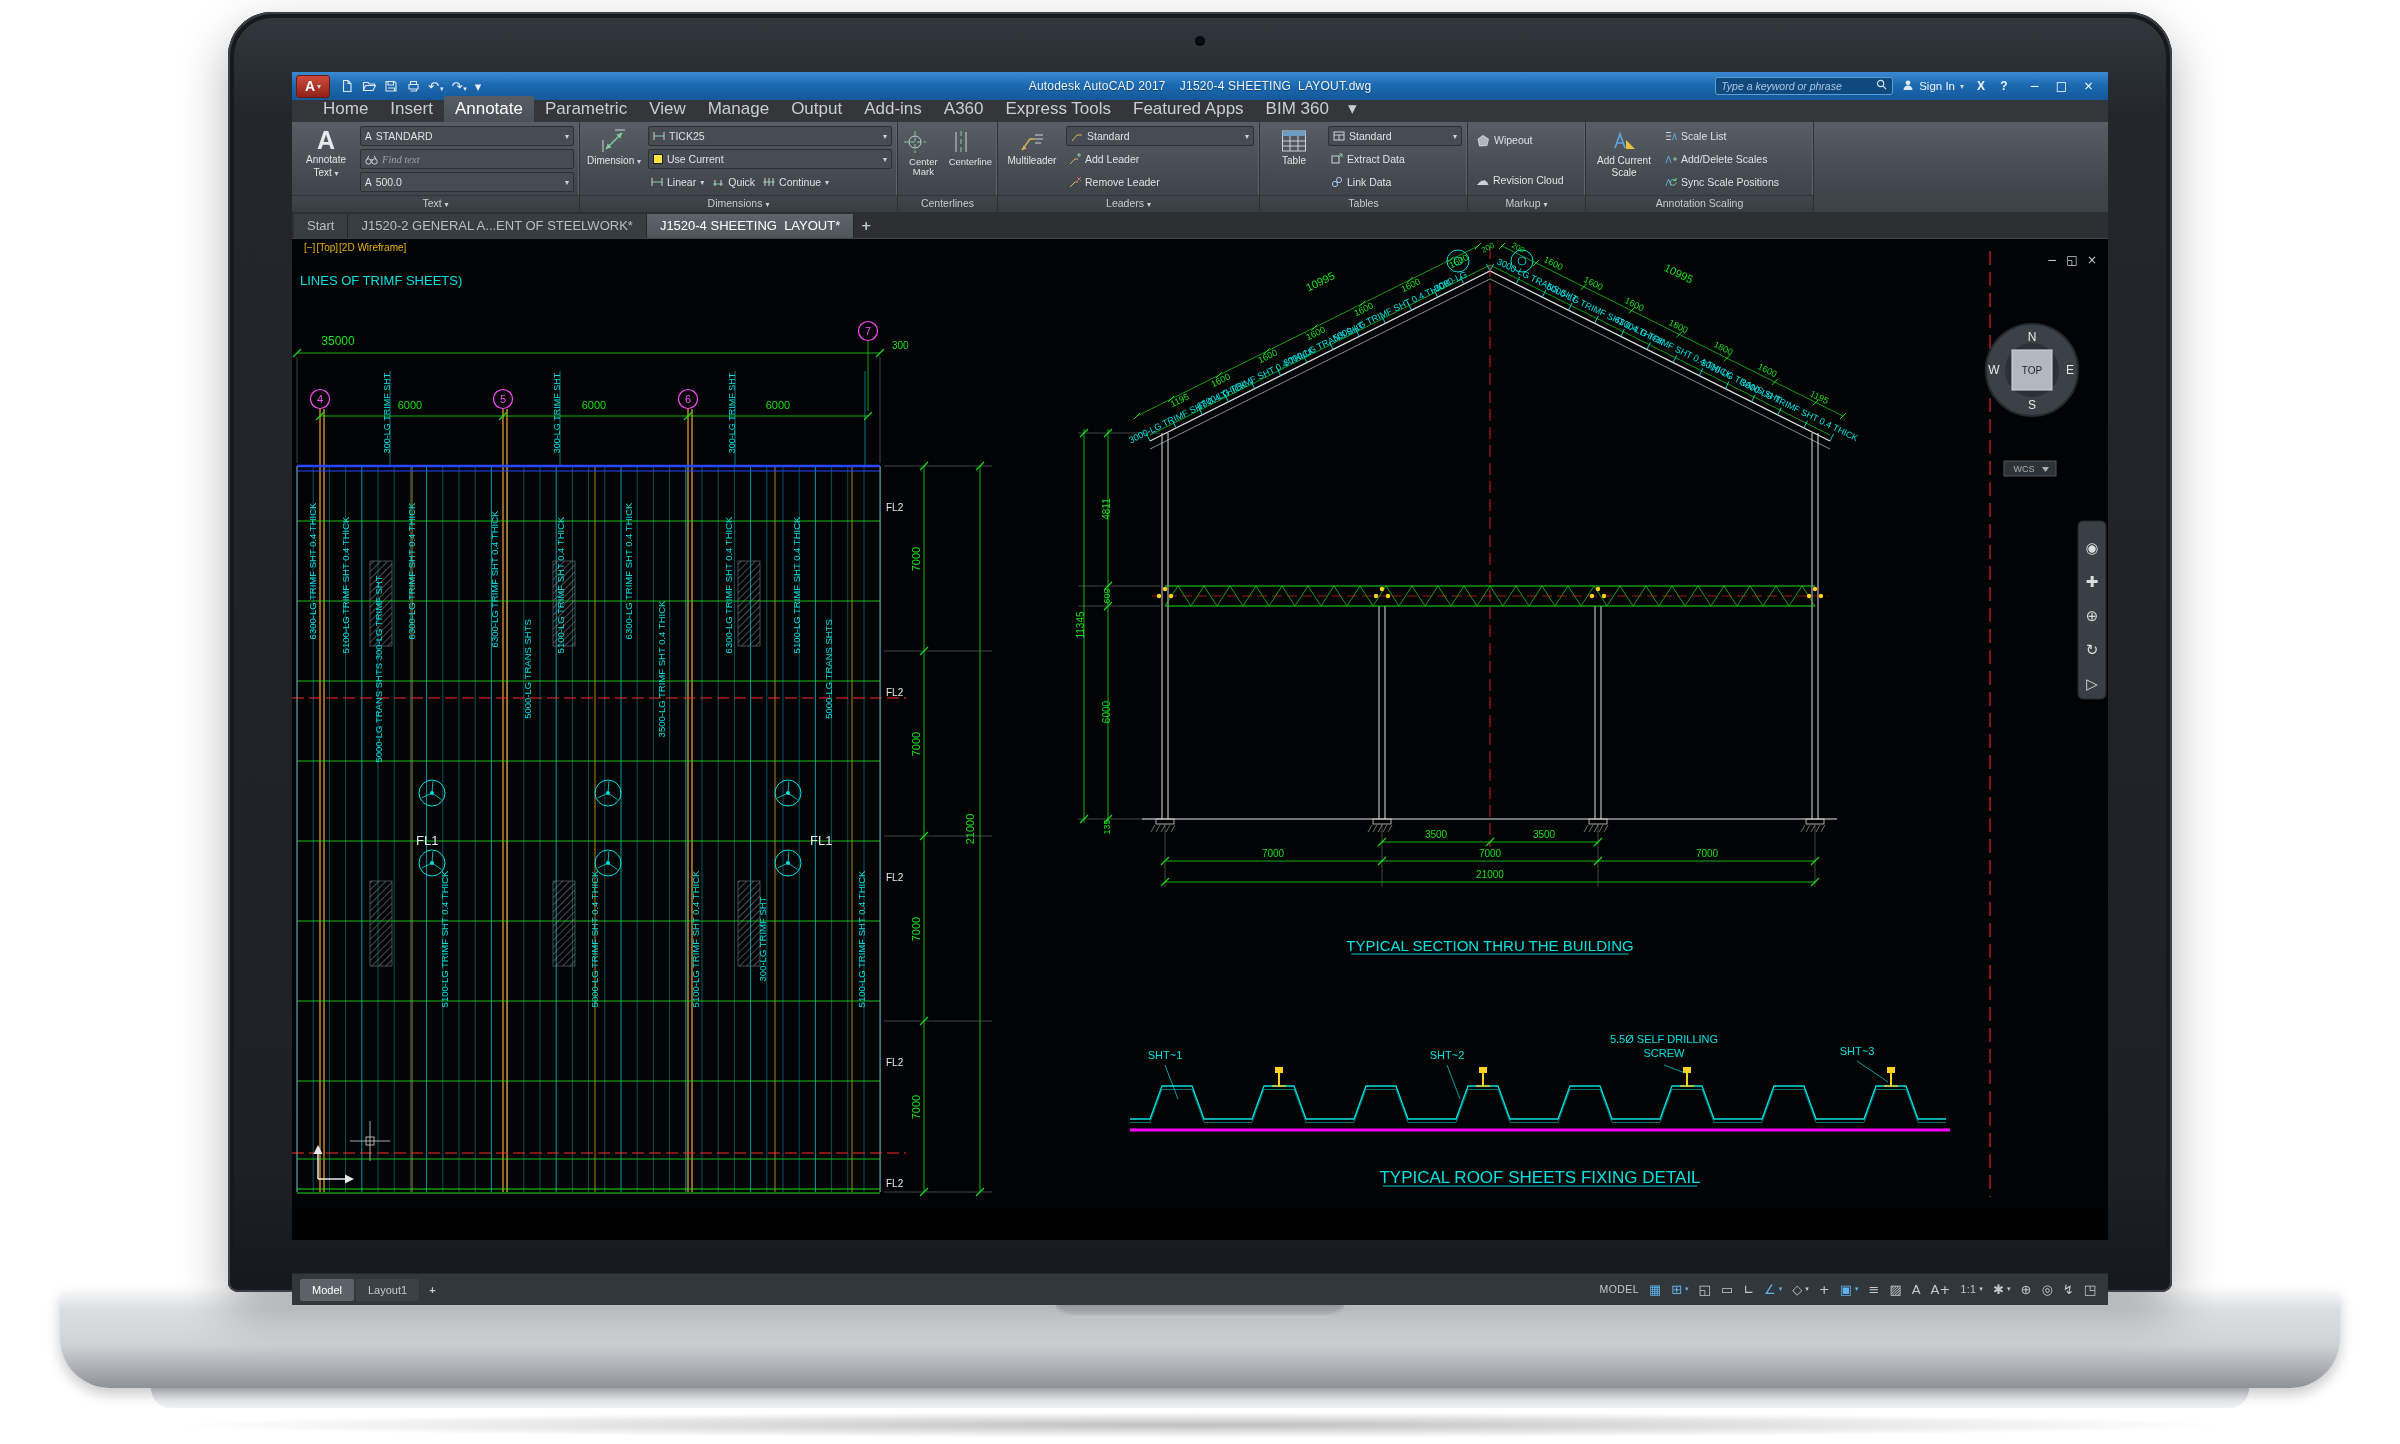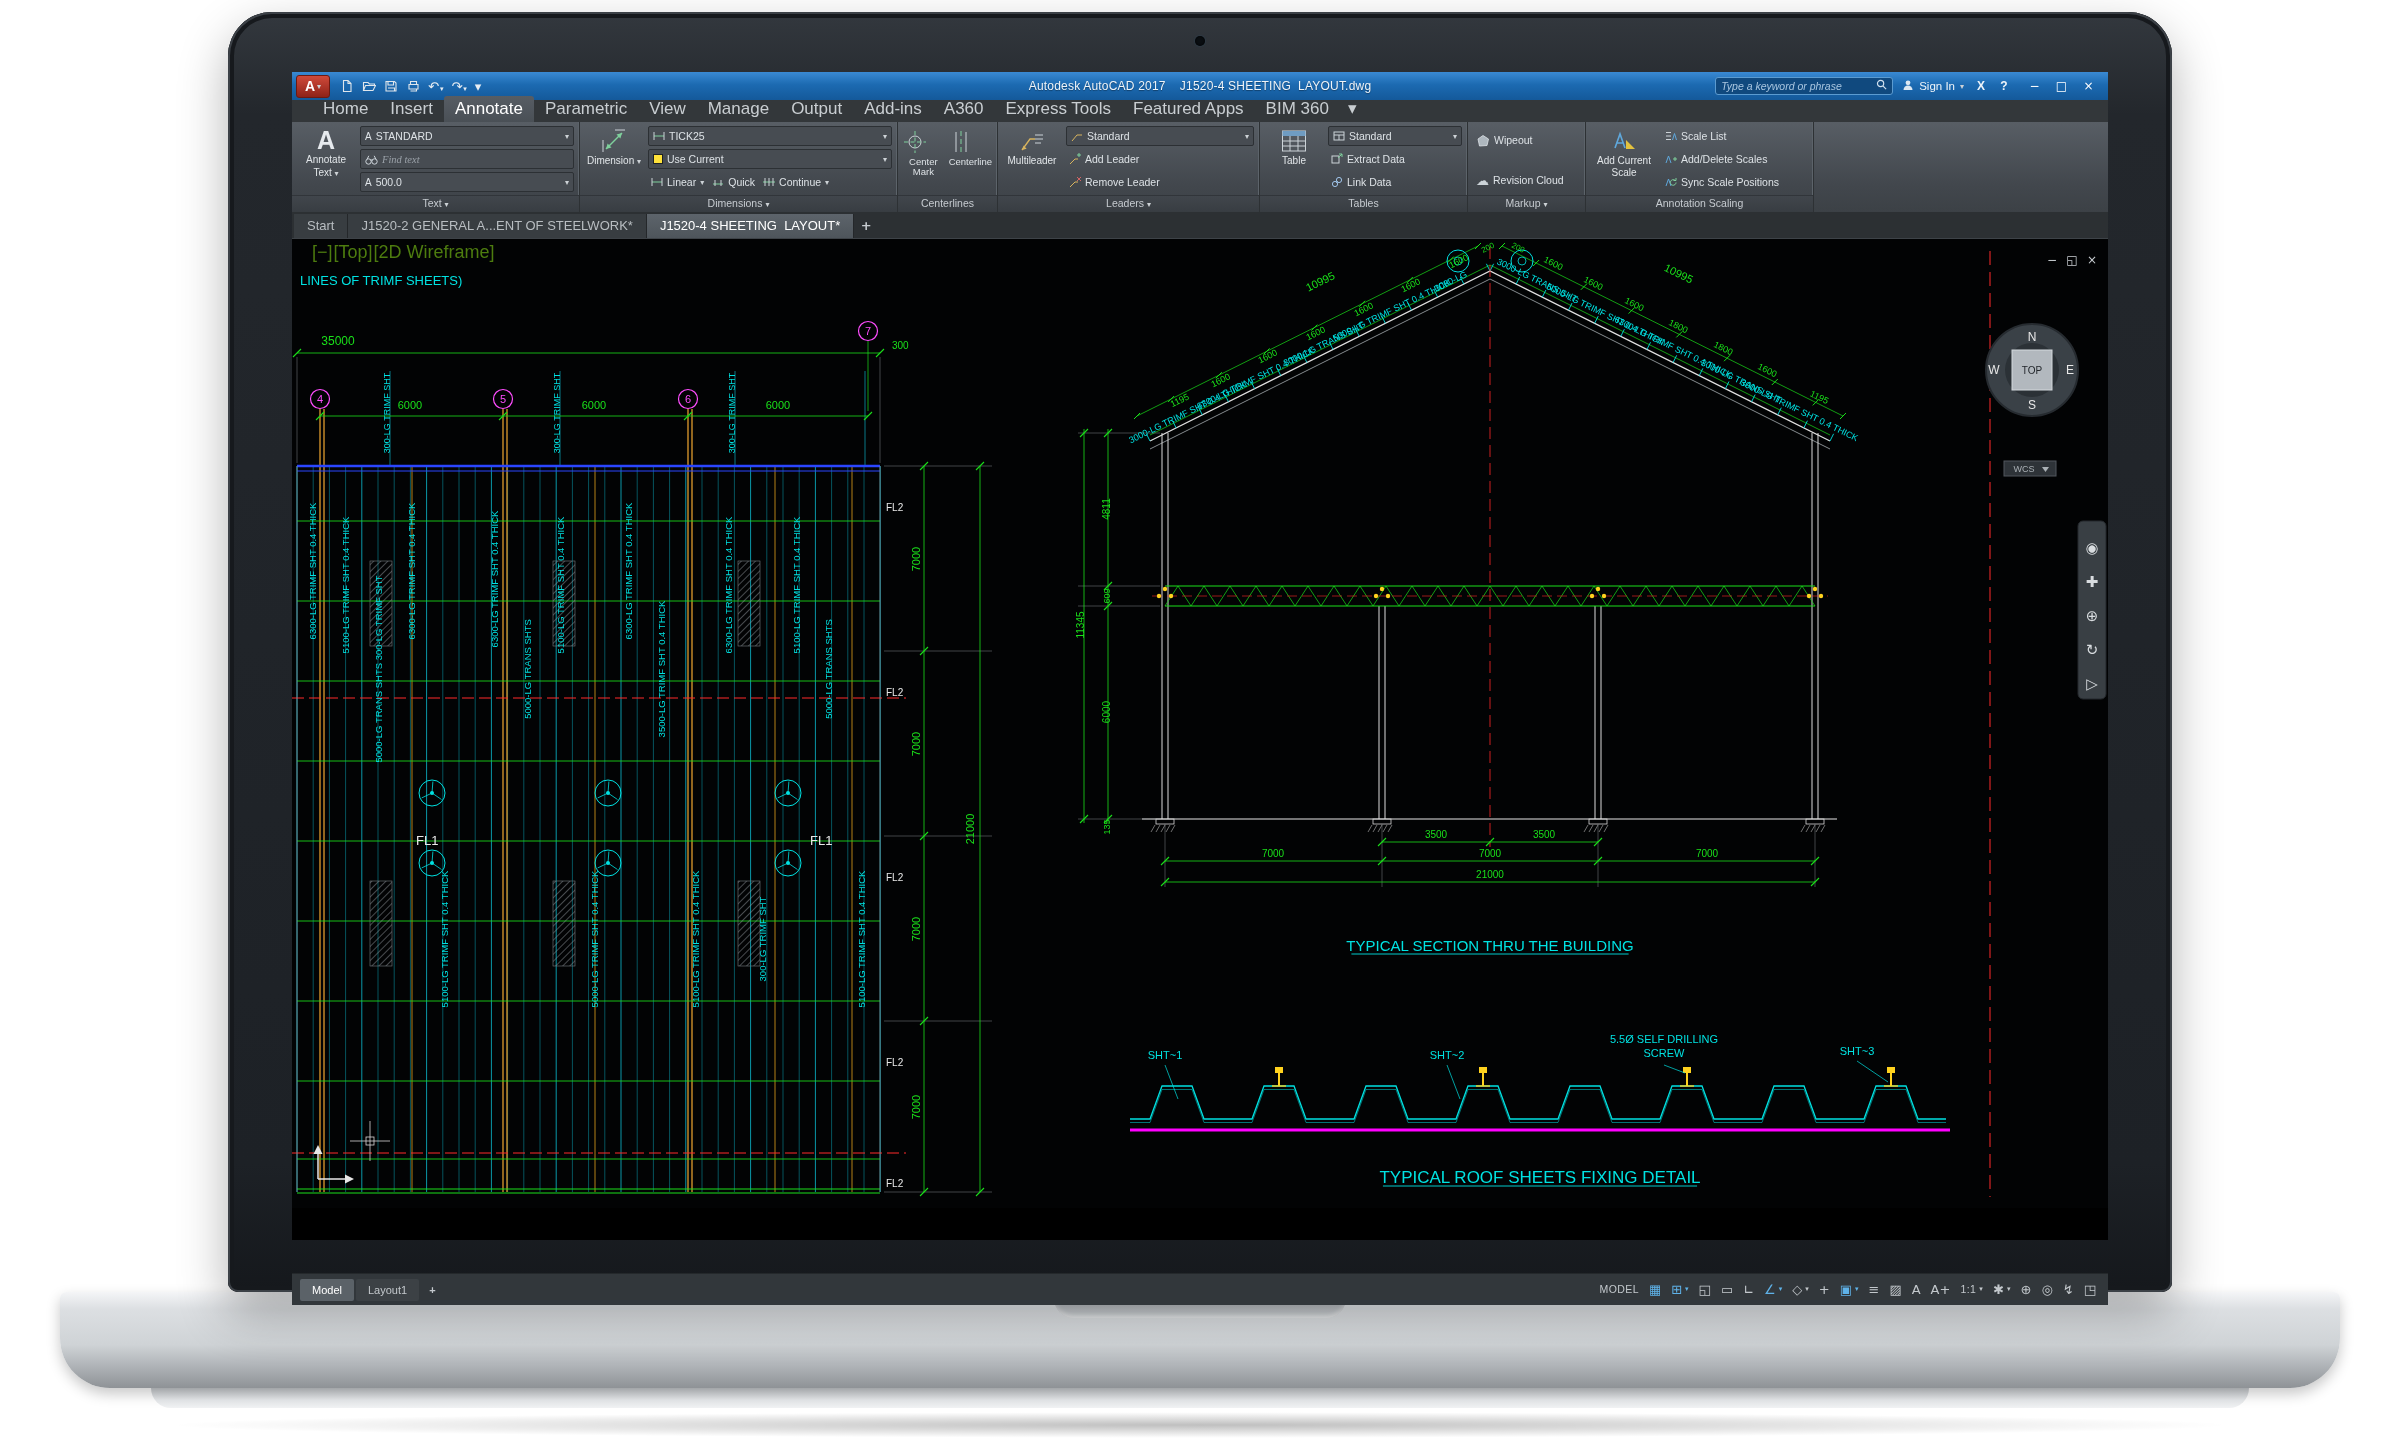--- a/index.html
+++ b/index.html
@@ -88,21 +88,21 @@
   
   .doc-tabs{position:absolute;top:140px;left:0;width:100%;height:26px;background:#2c3033;display:flex;
     align-items:flex-end;padding-left:2px;font-size:13px;color:#b8bdc1}
   .dtab{padding:0 13px;line-height:24px;background:#383d41;border-right:1px solid #24272a;white-space:pre}
   .dtab.active{background:linear-gradient(#5d646b,#4e555b);color:#fff}
   .dplus{width:24px;text-align:center;line-height:24px;color:#c6cbd0;font-weight:bold}
 
   
   .drawing{position:absolute;top:166px;left:0;width:1816px;height:970px;background:#020304;overflow:hidden;
     border-top:1px solid #3e4348}
-  .vplabel{position:absolute;left:20px;top:3px;color:#4d7c0f;font-size:18px;z-index:5}
+  .vplabel{position:absolute;left:12px;top:3px;color:#eab308;font-size:10px;z-index:5}
   .vplabel span{margin-right:1px}
   #cad{position:absolute;left:0;top:0}
 
   
   .statusbar{position:absolute;top:1201px;left:0;width:100%;height:32px;background:#32373b;
     border-top:1px solid #24282b;display:flex;align-items:center;padding:0 8px;font-size:11px;color:#c3c8cc}
   .mtabs{display:flex;align-items:center;gap:2px}
   .mtab{padding:0 12px;line-height:22px;background:#3c4145;border-radius:2px}
   .mtab.active{background:#5b6268;color:#fff}
   .mplus{padding:0 8px;font-weight:bold}

